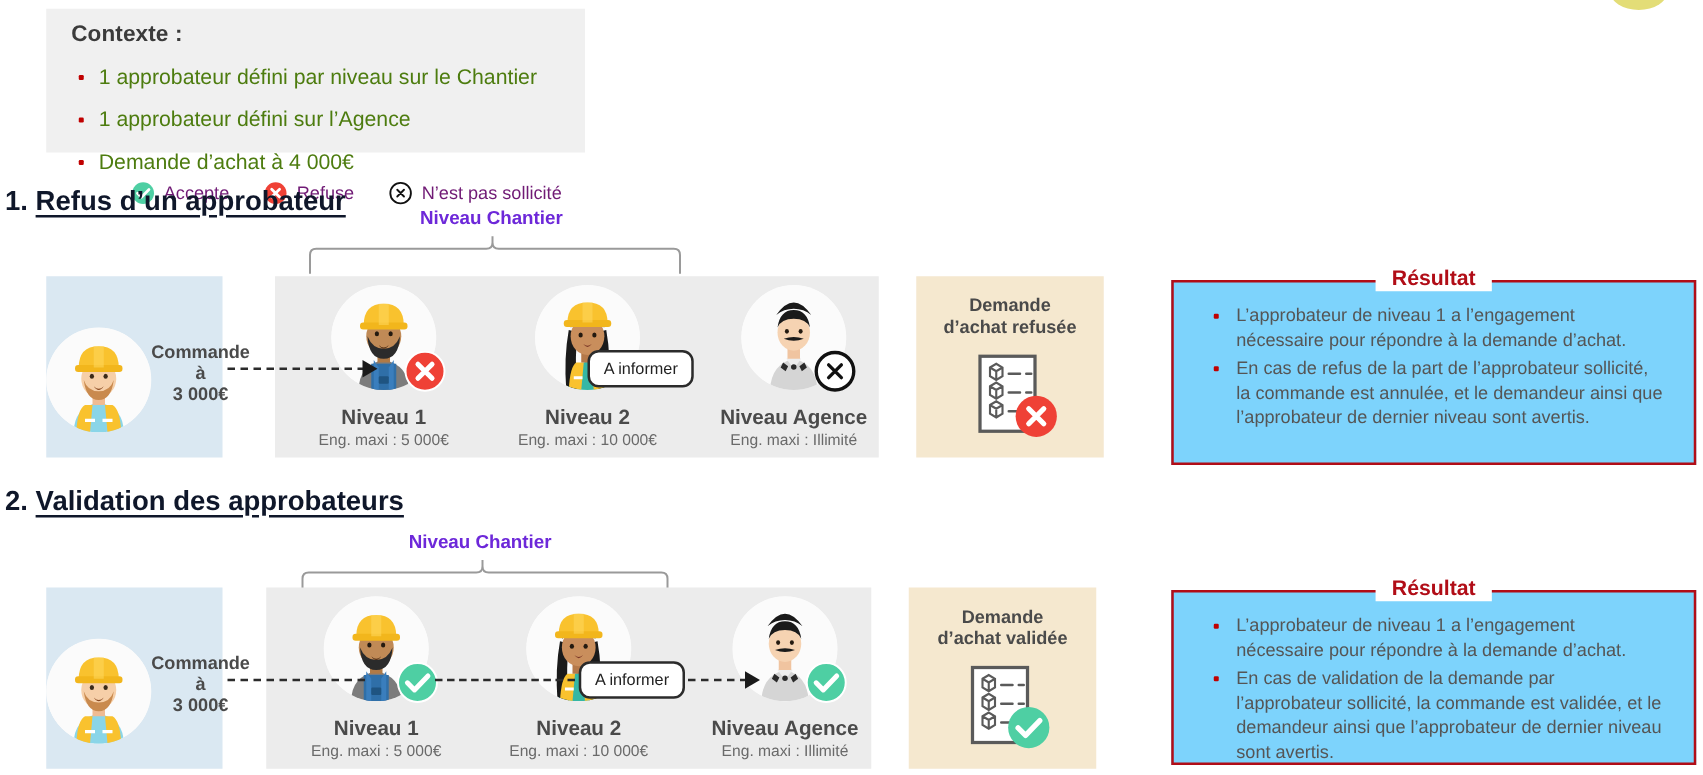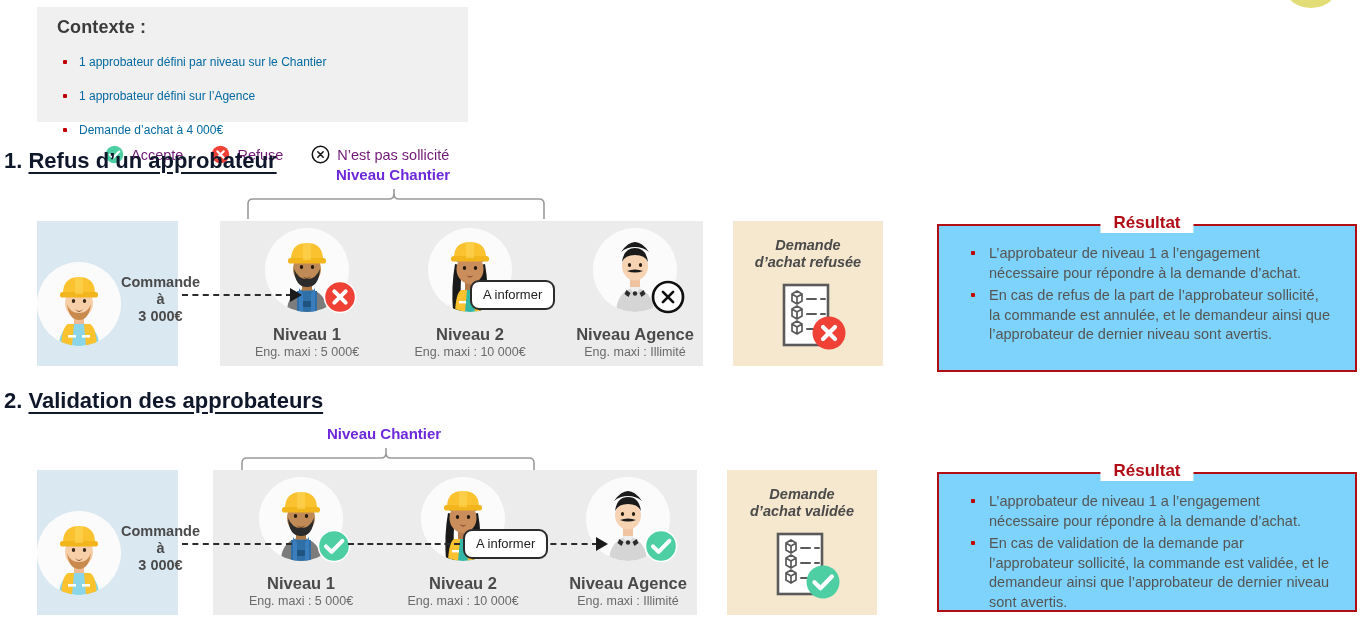--- a/index.html
+++ b/index.html
@@ -25,21 +25,21 @@
     background: #f0f0f0;
     padding: 10px 0 0 20px;
   }
   .context-title {
     font-size: 18px; font-weight: bold; color: #3b3b3b;
     letter-spacing: .1px; margin-bottom: 4px;
   }
   .ctx-list { list-style: none; }
   .ctx-list li {
     position: relative; padding-left: 22px;
-    font-size: 12px; color: #0369a1; line-height: 20px; margin-top: 14px;
+    font-size: 17px; color: #4d7c0f; line-height: 20px; margin-top: 14px;
   }
   .ctx-list li .bullet {
     position: absolute; left: 6px; top: 8px;
     width: 4px; height: 4px; background: #c00000; border-radius: 1px;
   }
   .legend-row {
     display: flex; align-items: center; gap: 0px;
     margin-top: 5px; padding-left: 48px;
   }
   .legend-item { display: flex; align-items: center; gap: 7px; }
@@ -61,21 +61,21 @@
     background: #dae8f2;
     display: flex; flex-direction: row; align-items: center;
   }
   .box-gray {
     position: absolute;
     background: #ececec;
   }
   .box-beige {
     position: absolute;
     background: #f5e8cf;
-    display: flex; flex-direction: column; align-items: center; font-style: italic;
+    display: flex; flex-direction: column; align-items: center;
   }
 
   .cap {
     text-align: center; color: #4a4a4a; font-weight: bold;
     font-size: 14.5px; line-height: 17px;
   }
   .cap-sub {
     text-align: center; color: #6a6a6a; font-weight: normal;
     font-size: 12.5px; line-height: 15px; margin-top: 2px;
   }

